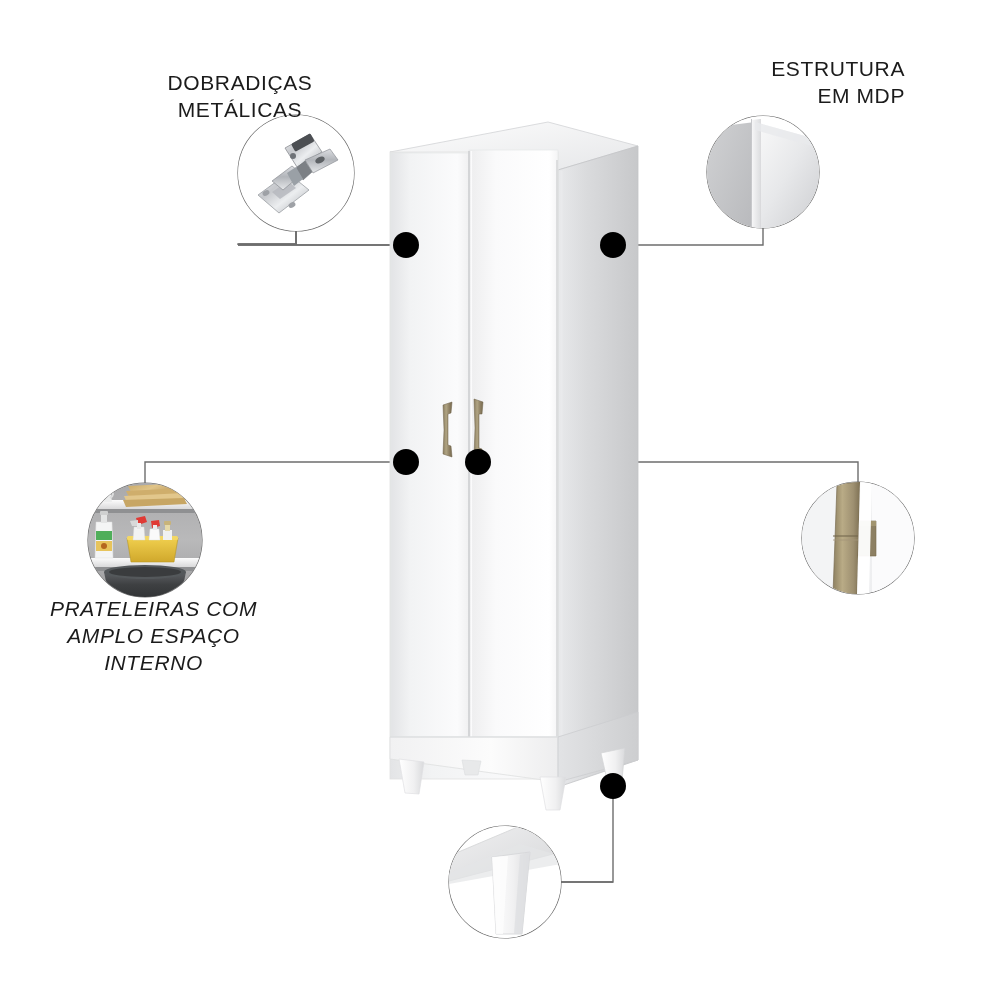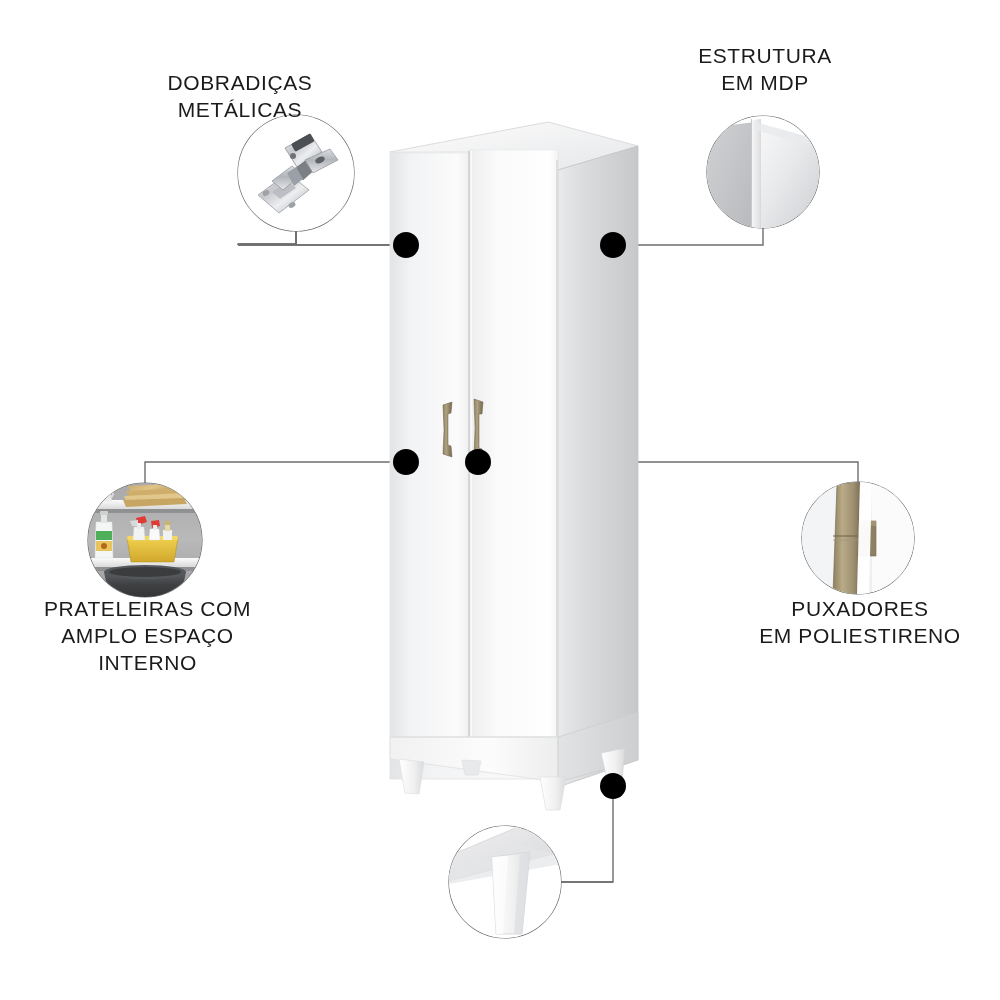--- a/index.html
+++ b/index.html
@@ -27,22 +27,22 @@
     text-align: center;
     color: #1b1b1b;
     font-family: "Liberation Sans", sans-serif;
     font-size: 21px;
     line-height: 27px;
     letter-spacing: 0.6px;
     white-space: pre-line;
     font-weight: 400;
   }
   #lbl-hinges  { left: 100px; top: 57px;  width: 280px; margin-top: 12px; }
-  #lbl-mdp     { left: 625px; top: 42px;  width: 280px; }
-  #lbl-shelves { left: 5px;   top: 595px; width: 285px; }
+  #lbl-mdp     { left: 625px; top: 55px;  width: 280px; text-align: right; }
+  #lbl-shelves { left: 11px;   top: 595px; width: 285px; font-style: italic; }
   #lbl-handles { left: 720px; top: 595px; width: 280px; }
   #lbl-feet    { left: 365px; top: 935px; width: 280px; }
 </style>
 </head>
 <body>
 
 <div id="stage">
 
   <svg class="layer" viewBox="0 0 1000 1000">
     <defs>
@@ -351,17 +351,15 @@
   <div class="callout-label" id="lbl-hinges">DOBRADIÇAS
 METÁLICAS</div>
 
   <div class="callout-label" id="lbl-mdp">ESTRUTURA
 EM MDP</div>
 
   <div class="callout-label" id="lbl-shelves">PRATELEIRAS COM
 AMPLO ESPAÇO
 INTERNO</div>
 
-  <div class="callout-label" id="lbl-handles">PUXADORES
-EM POLIESTIRENO</div>
 
 
 </div>
 
 </body></html>

